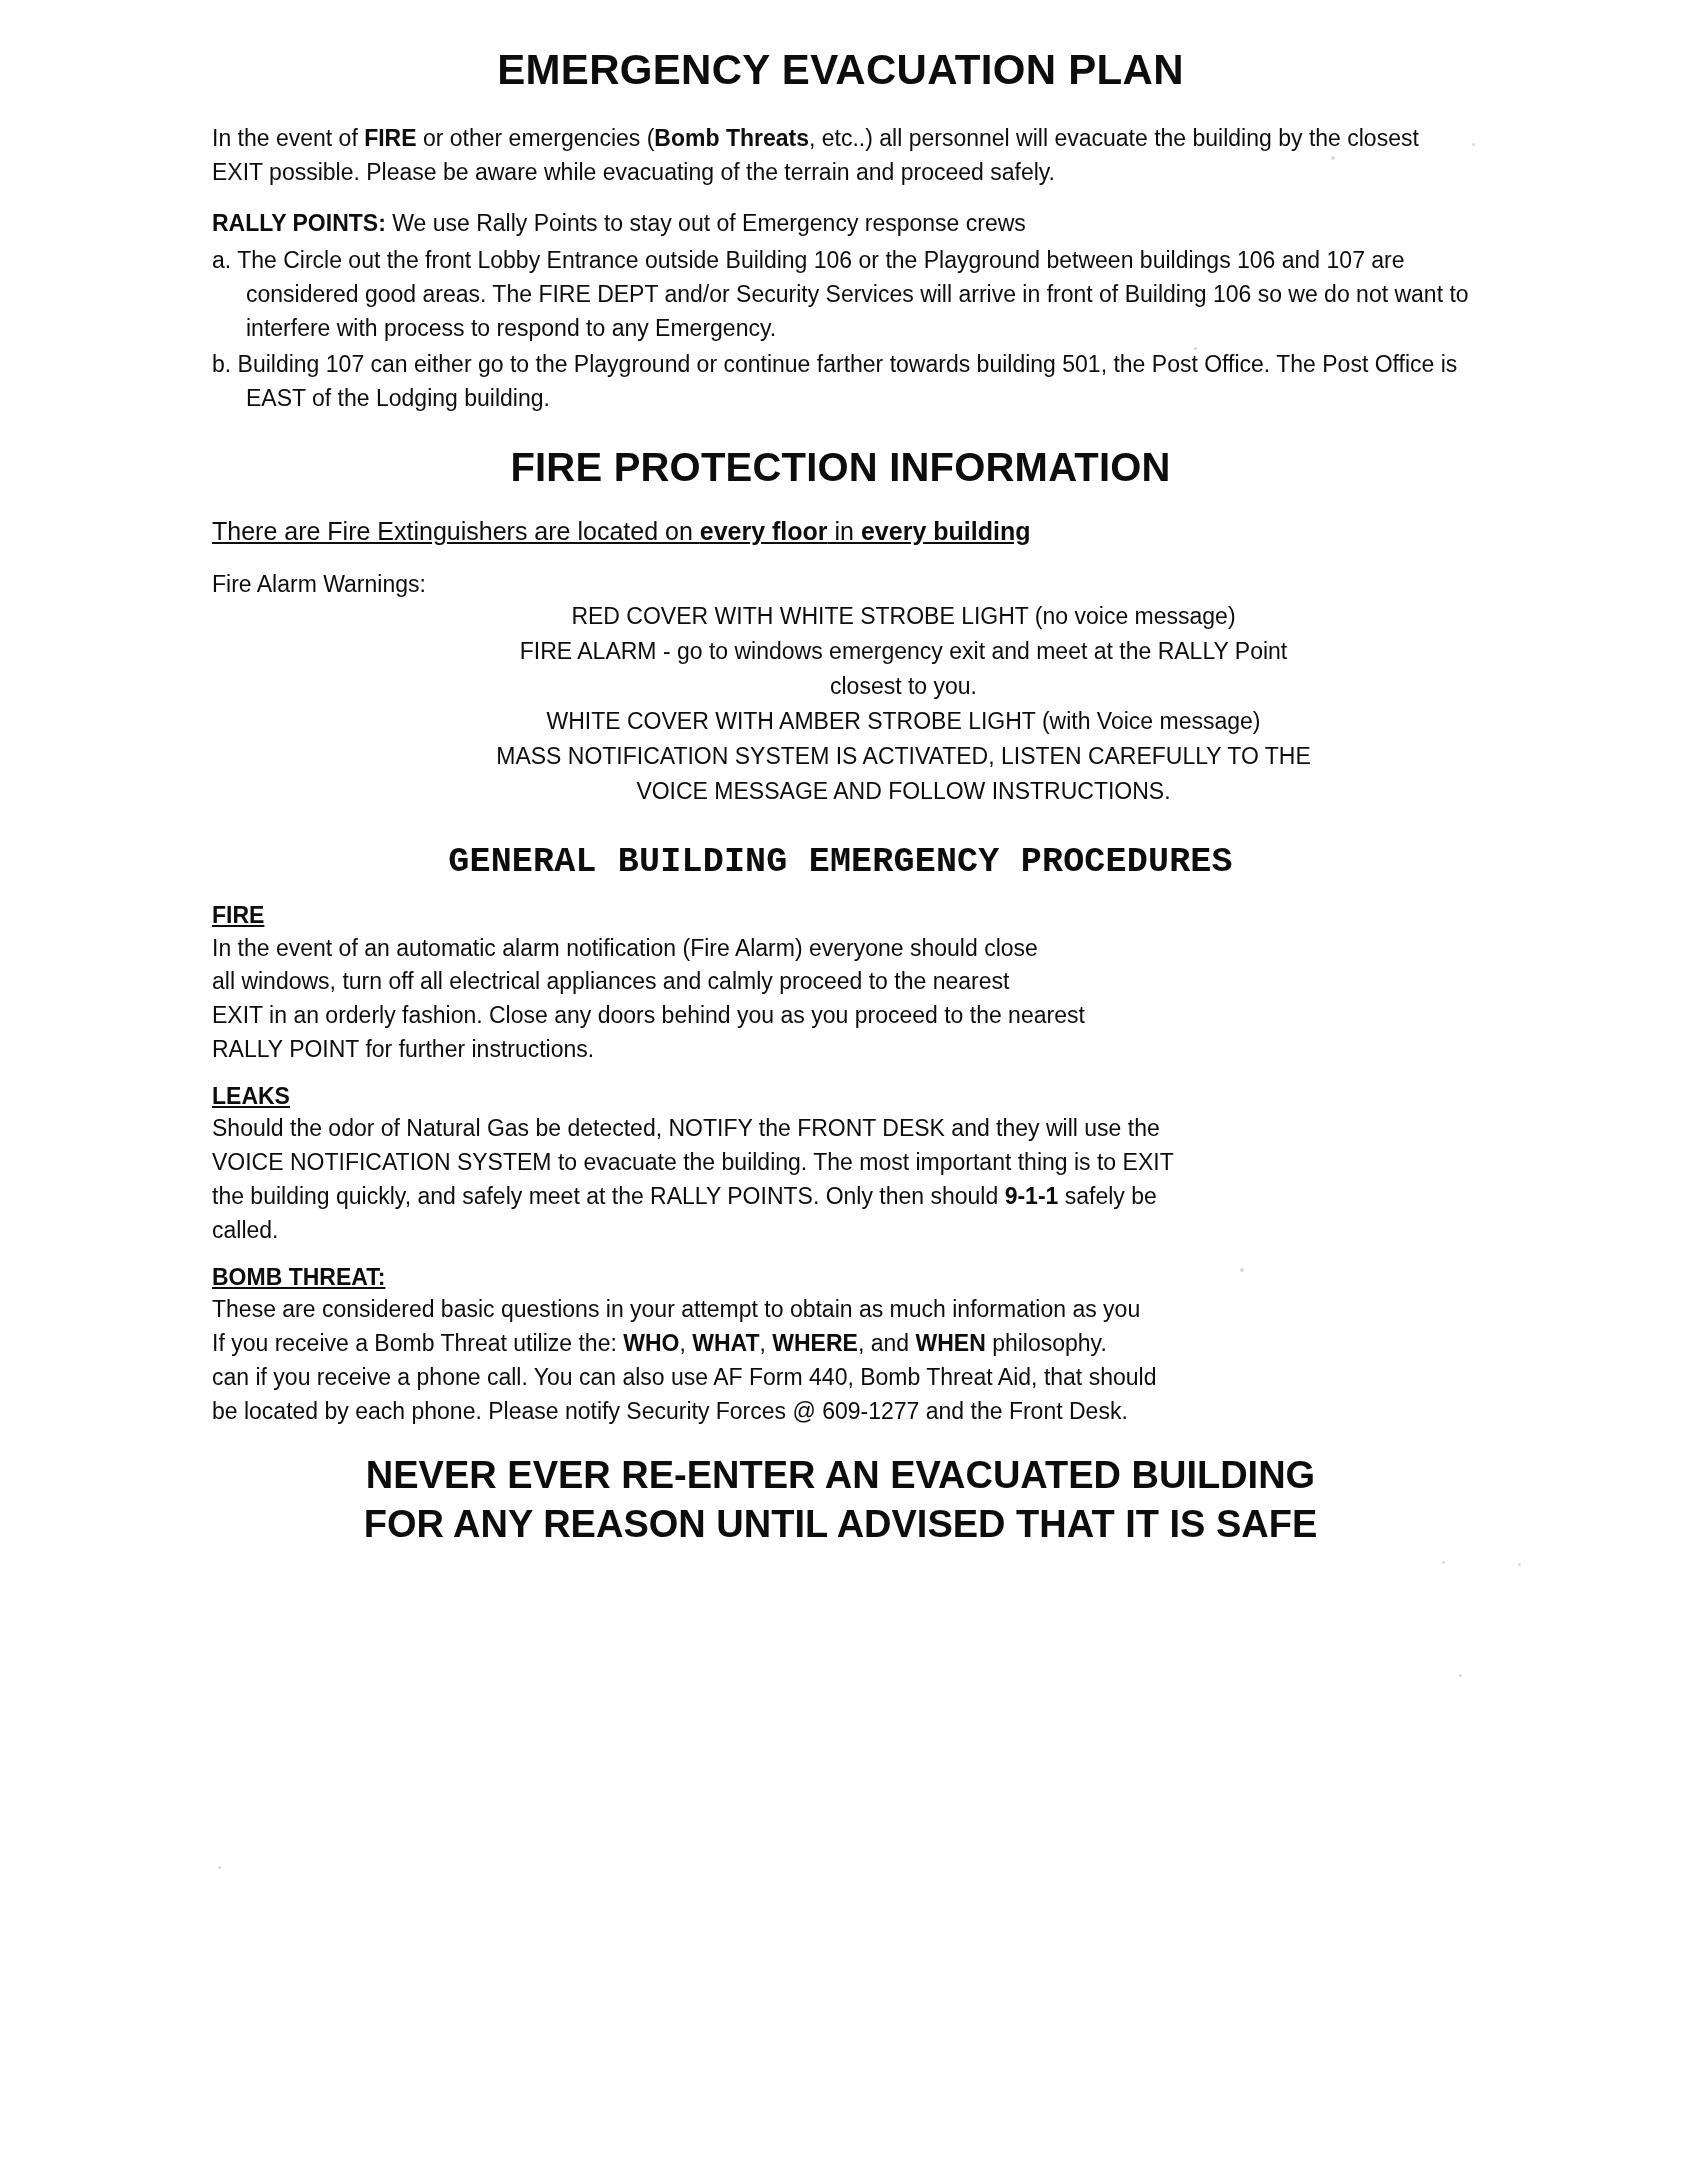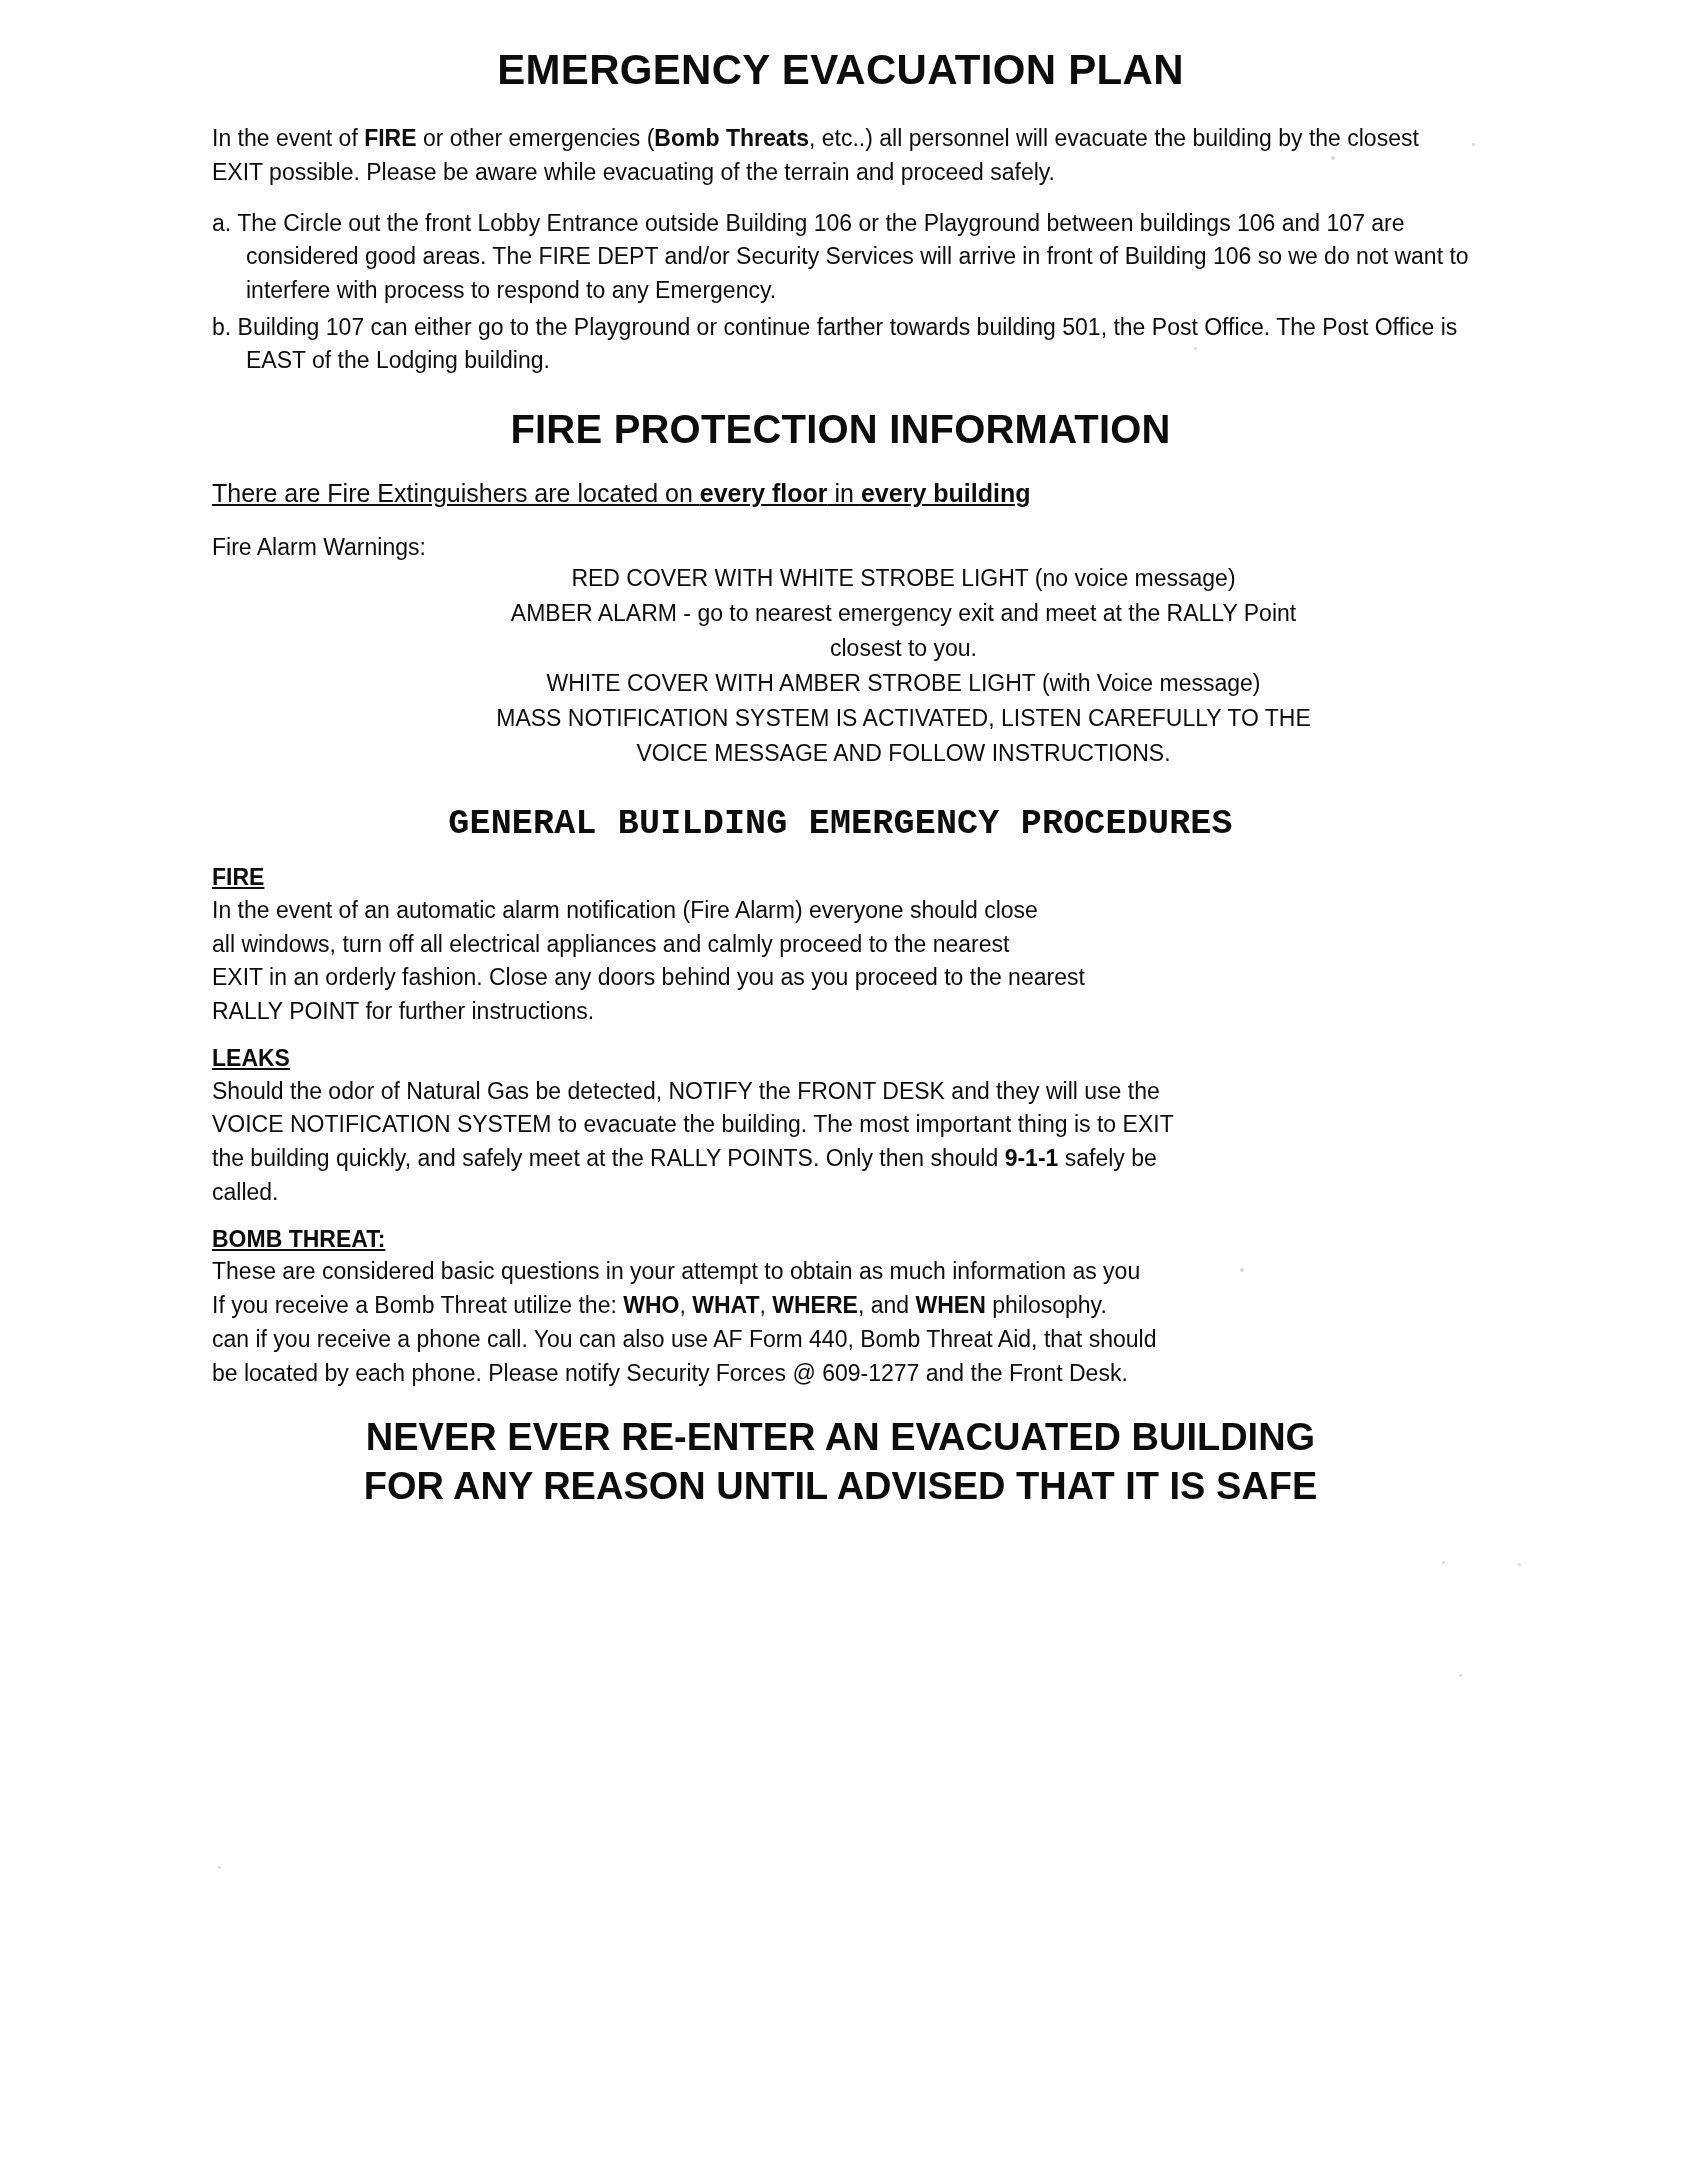--- a/index.html
+++ b/index.html
@@ -122,33 +122,34 @@
   <div class="speck" style="left:1442px; top:1561px; width:3.3px; height:3.3px;"></div>
   <div class="speck" style="left:1459px; top:1674px; width:3.3px; height:3.3px;"></div>
   <div class="speck" style="left:218px; top:1866px; width:3.3px; height:3.3px;"></div>
 
   <div class="content">
 
     <h1 class="doc-title">EMERGENCY EVACUATION PLAN</h1>
 
     <p class="body-text"><span>In the event of </span><span class="bold">FIRE</span><span> or other emergencies (</span><span class="bold">Bomb Threats</span><span>, etc..) all personnel will evacuate the building by the closest EXIT possible. Please be aware while evacuating of the terrain and proceed safely.</span></p>
 
+    <p class="body-text tight"><span class="bold">RALLY POINTS:</span><span> We use Rally Points to stay out of Emergency response crews</span></p>
 
     <p class="list-item">a. The Circle out the front Lobby Entrance outside Building 106 or the Playground between buildings 106 and 107 are considered good areas. The FIRE DEPT and/or Security Services will arrive in front of Building 106 so we do not want to interfere with process to respond to any Emergency.</p>
     <p class="list-item">b. Building 107 can either go to the Playground or continue farther towards building 501, the Post Office. The Post Office is EAST of the Lodging building.</p>
 
     <h2 class="section-title">FIRE PROTECTION INFORMATION</h2>
 
     <p class="underline-head"><span>There are Fire Extinguishers are located on </span><span class="bold">every floor</span><span> in </span><span class="bold">every building</span></p>
 
     <p class="label-small">Fire Alarm Warnings:</p>
 
     <div class="indent-block">
       <p class="line">RED COVER WITH WHITE STROBE LIGHT (no voice message)</p>
-      <p class="line">AMBER ALARM - go to nearest emergency exit and meet at the RALLY Point</p>
+      <p class="line">FIRE ALARM - go to windows emergency exit and meet at the RALLY Point</p>
       <p class="line">closest to you.</p>
       <p class="line">WHITE COVER WITH AMBER STROBE LIGHT (with Voice message)</p>
       <p class="line">MASS NOTIFICATION SYSTEM IS ACTIVATED, LISTEN CAREFULLY TO THE</p>
       <p class="line">VOICE MESSAGE AND FOLLOW INSTRUCTIONS.</p>
     </div>
 
     <h2 class="section-title wide">GENERAL BUILDING EMERGENCY PROCEDURES</h2>
 
     <p class="sub-head">FIRE</p>
     <div class="para-lines">

